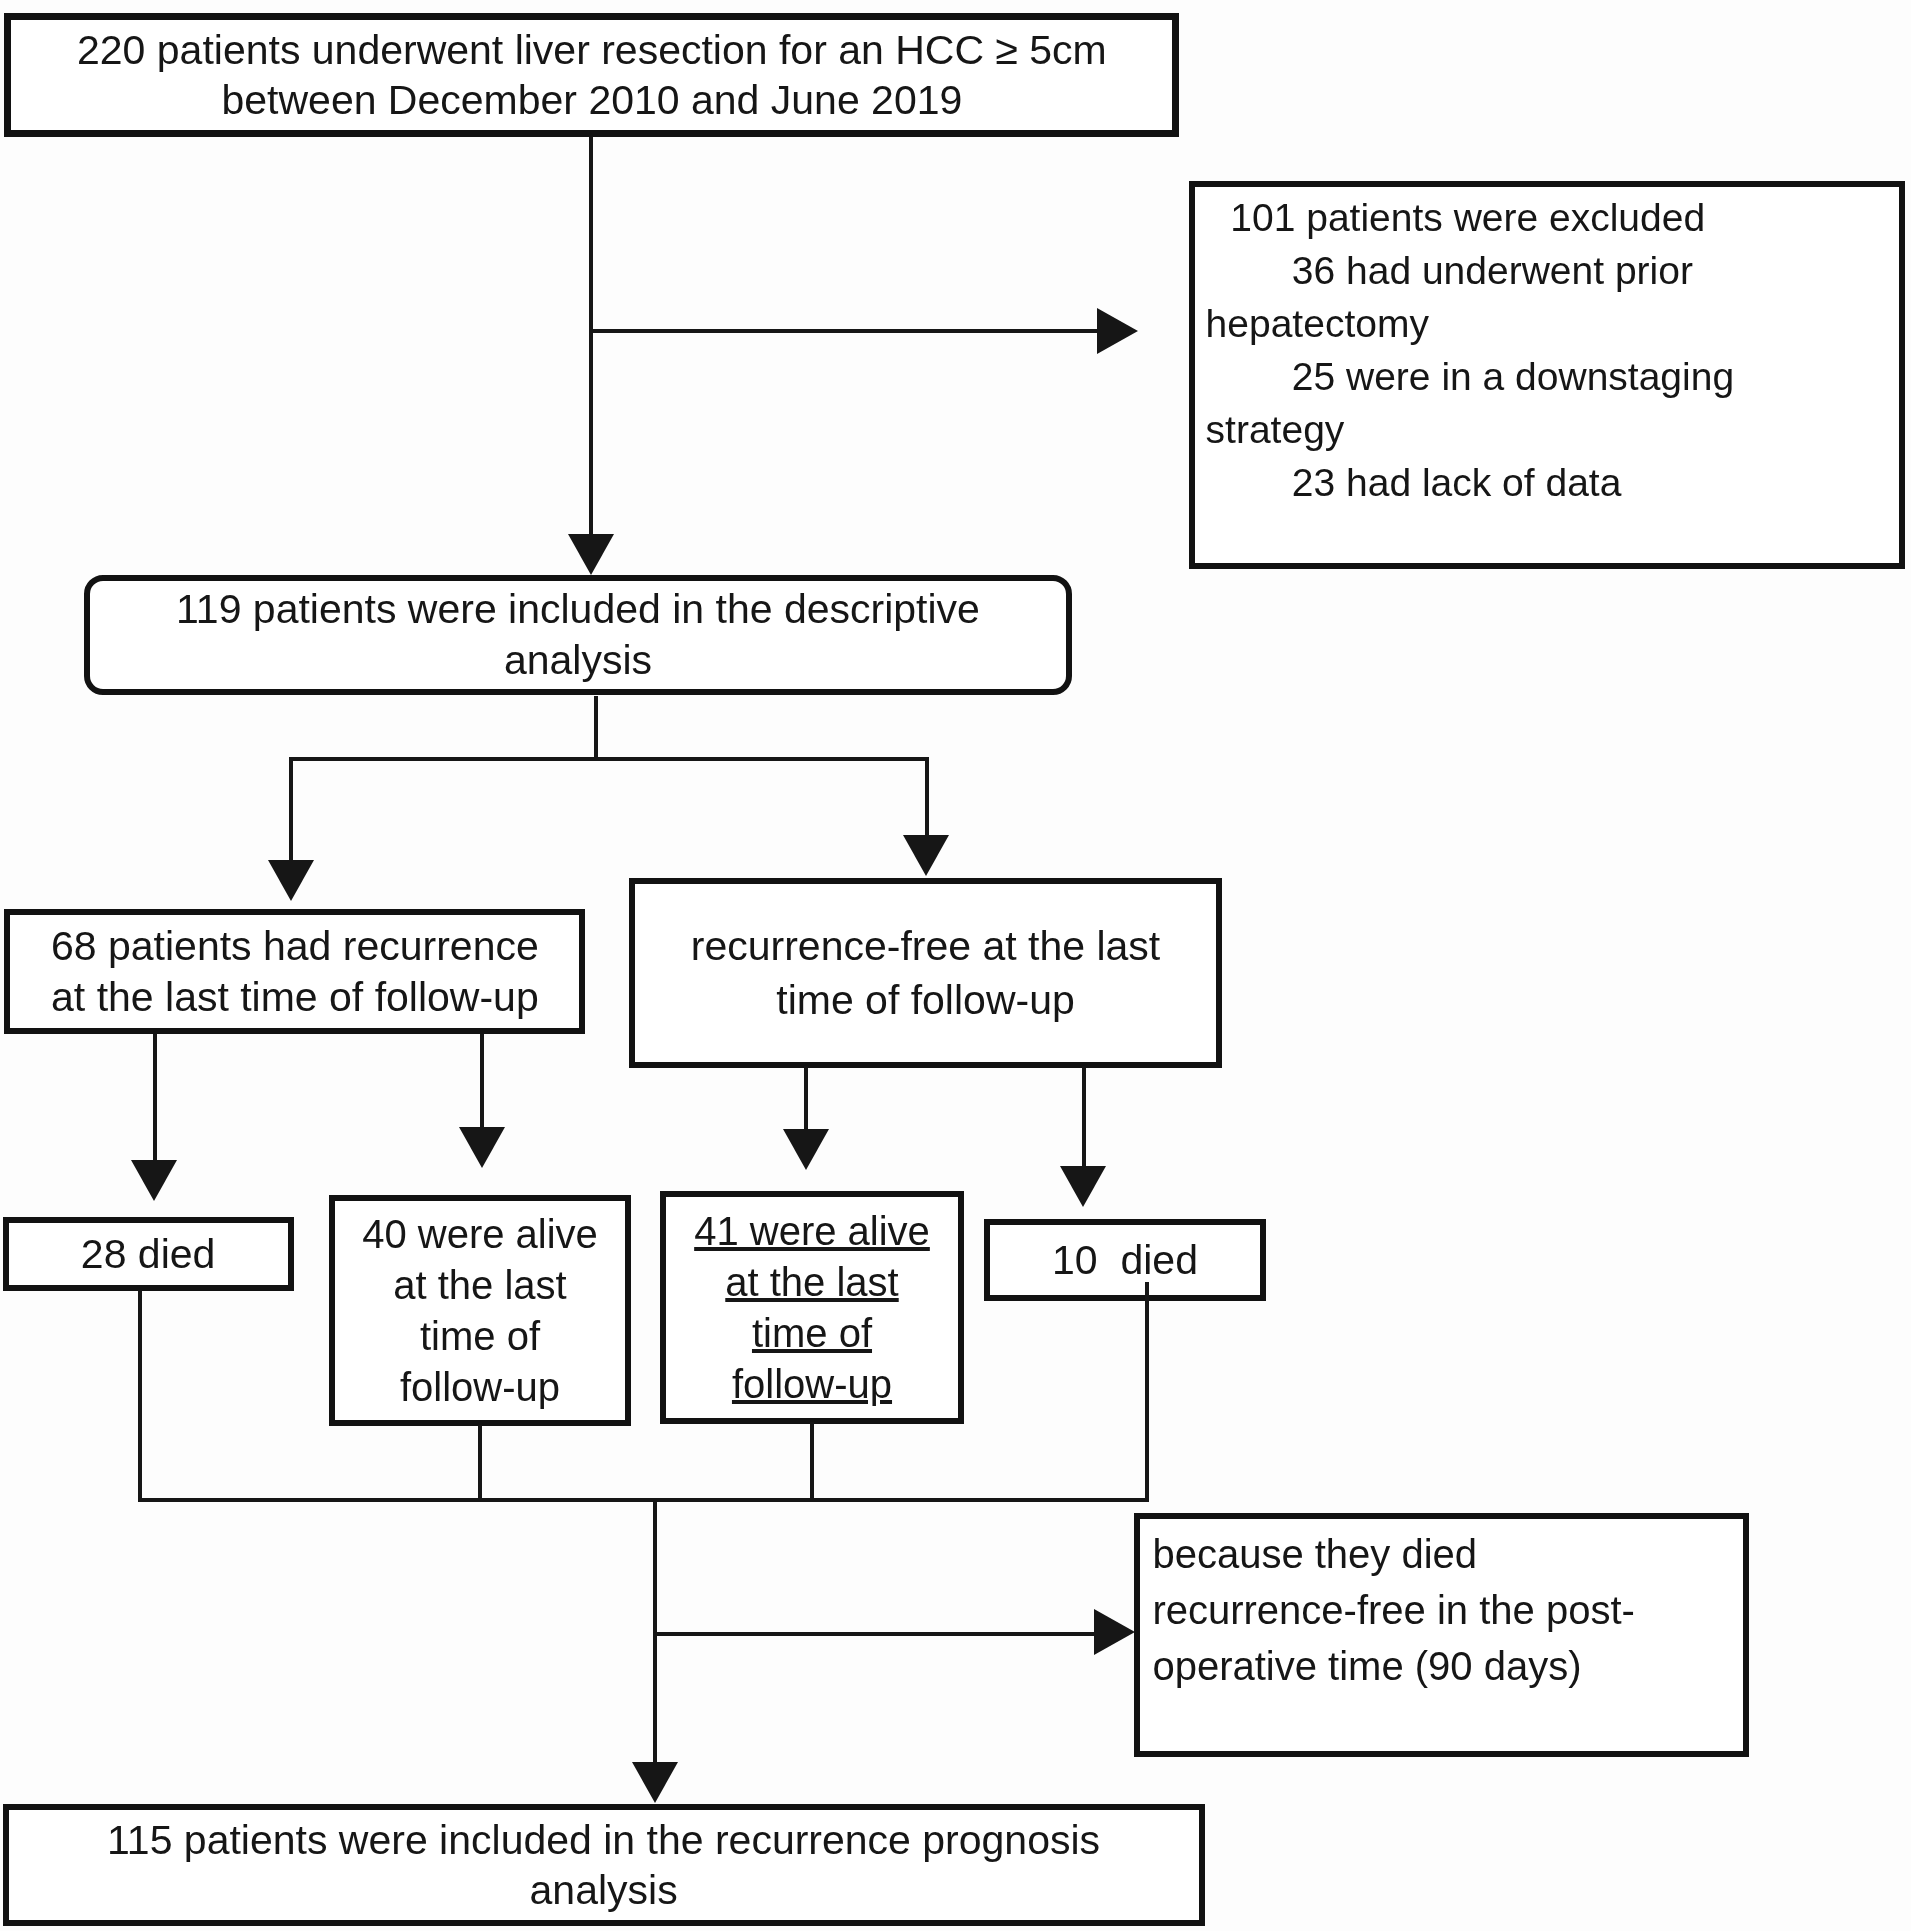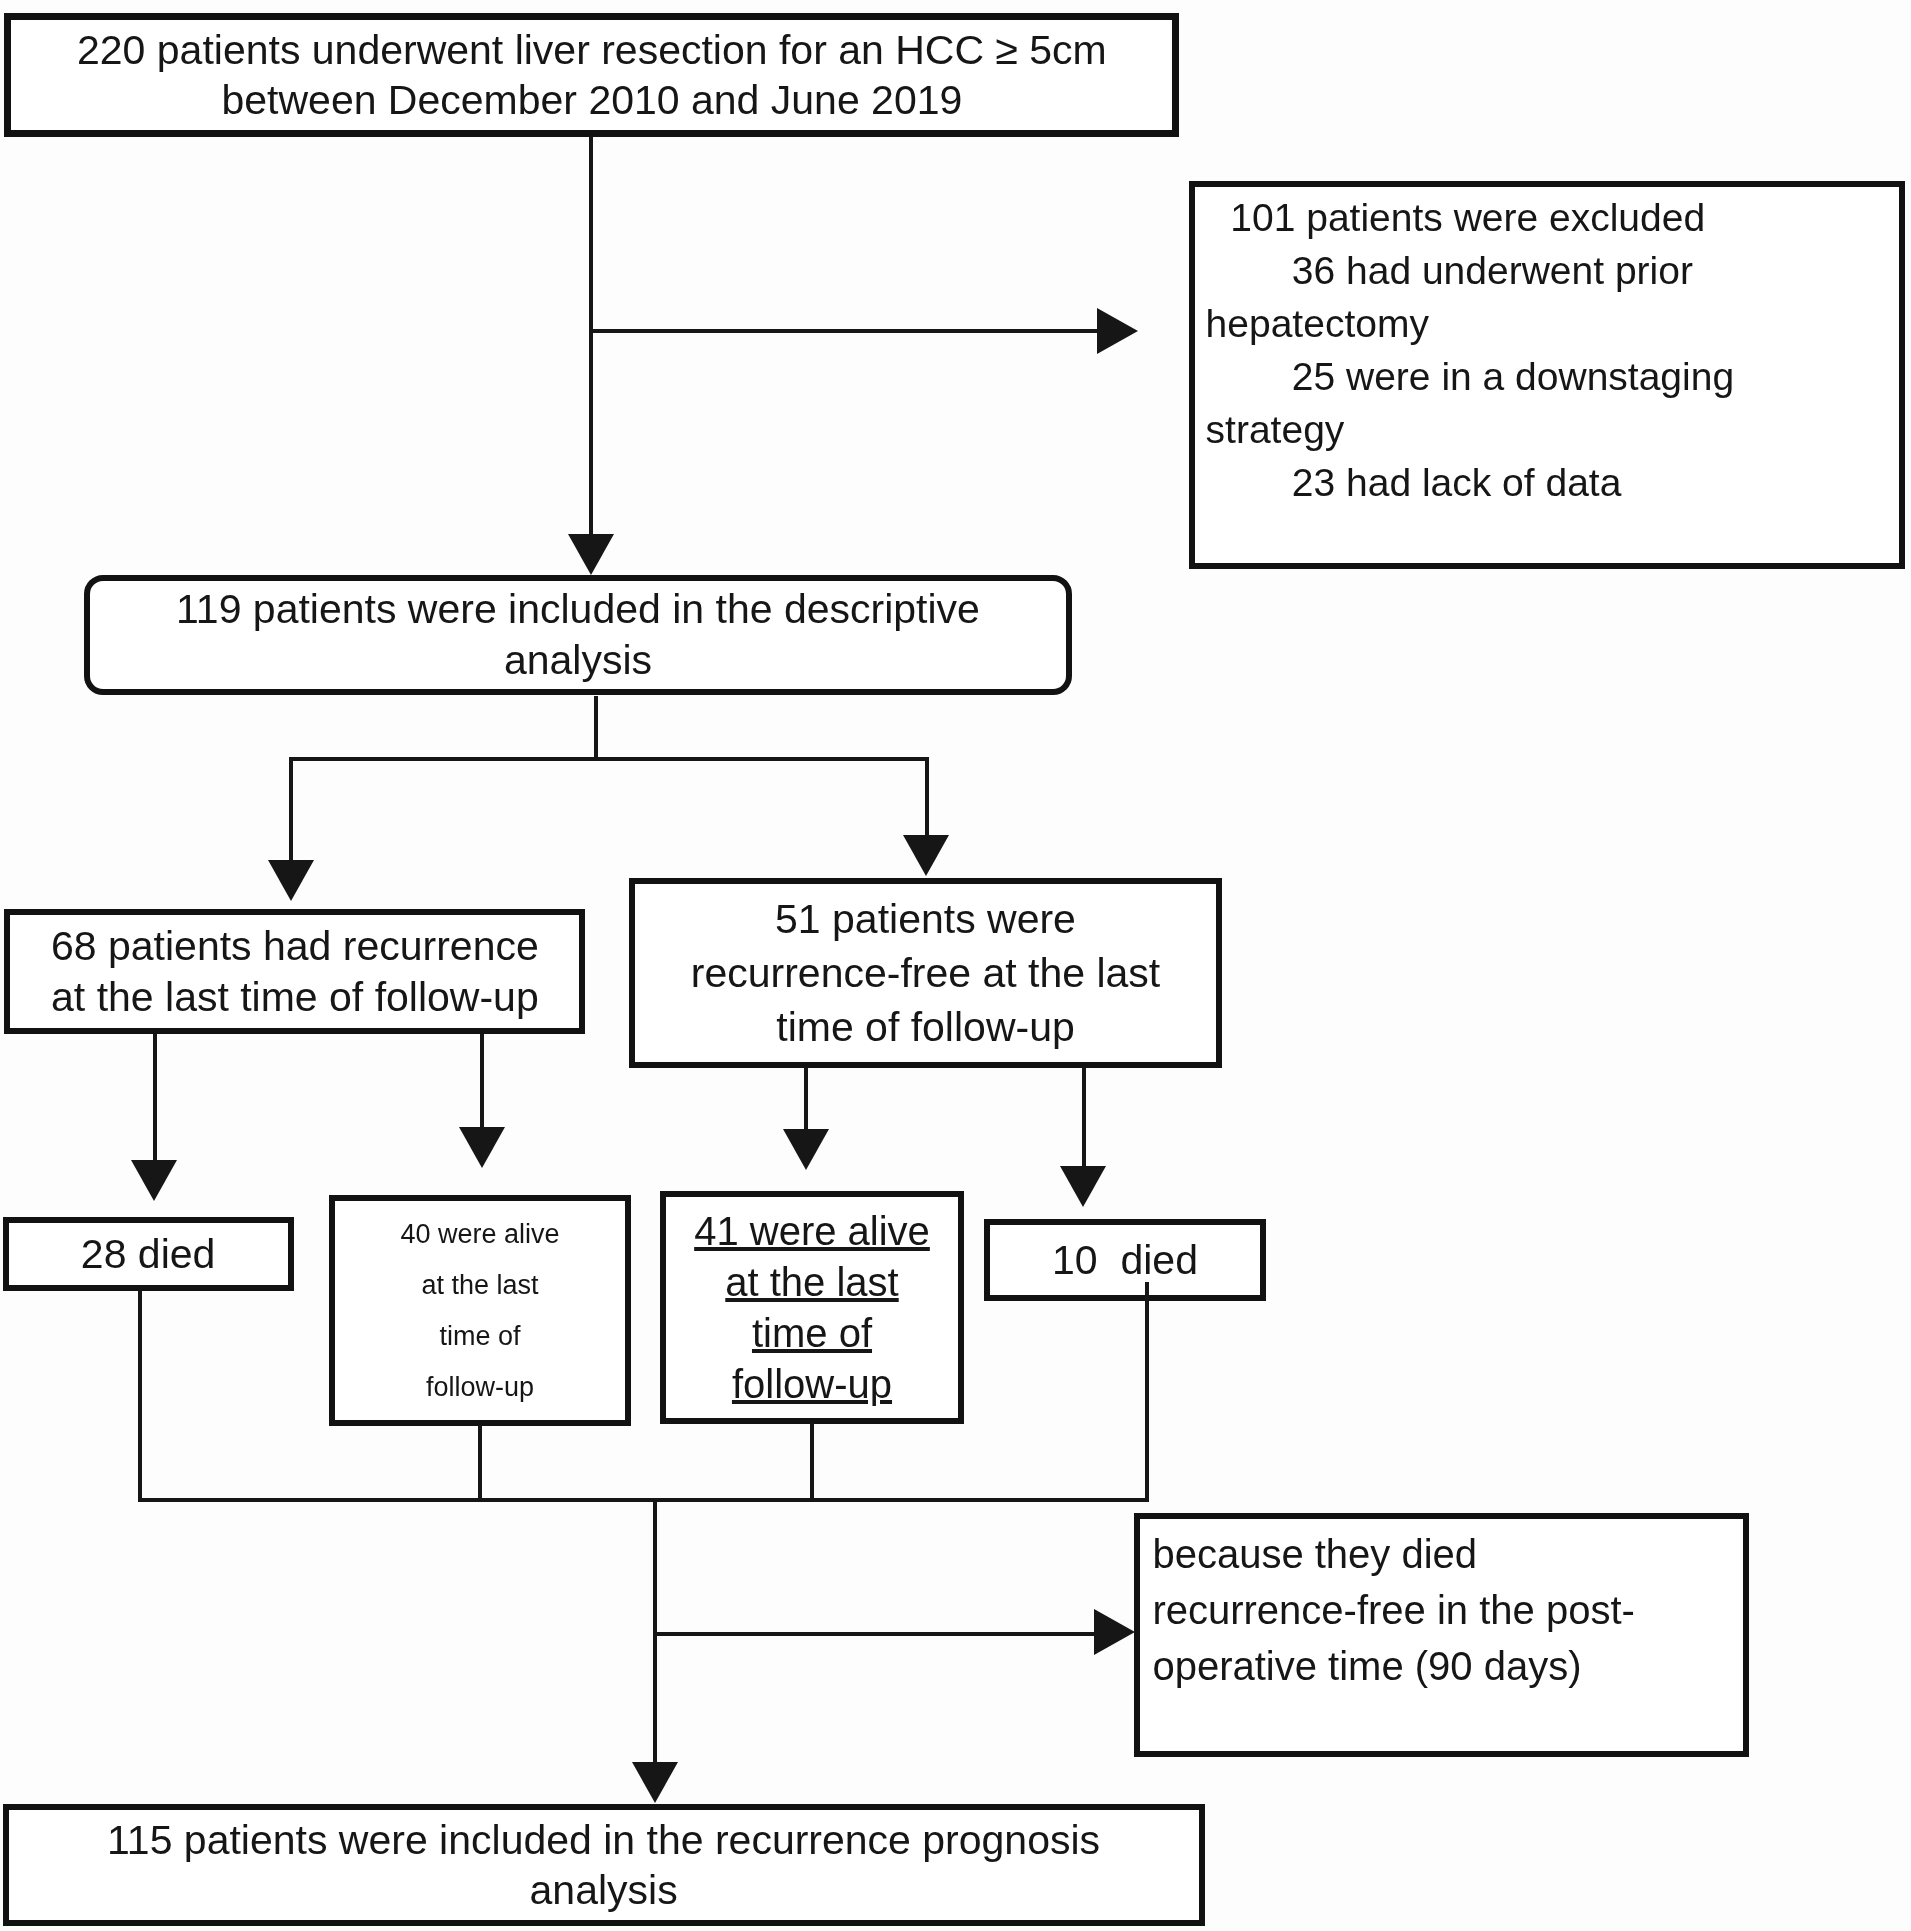--- a/index.html
+++ b/index.html
@@ -25,21 +25,21 @@
   .txt-center { text-align: center; }
   .txt-left  { text-align: left; }
 
   
   .b-top  { left: 4.4px;    top: 13.2px;   width: 1175px; height: 124px; font-size: 41px; line-height: 50px; border-width: 7px; }
   .b-excl { left: 1189px; top: 181px;  width: 716px;  height: 388px; font-size: 39px; line-height: 53px; padding: 3.5px 8.8px; justify-content: flex-start; }
   .b-119  { left: 84px;   top: 575px;  width: 988px; height: 120px; font-size: 41px; line-height: 51px; border-radius: 19px; }
   .b-68   { left: 4.4px;    top: 909px; width: 581px;  height: 125px; font-size: 41px; line-height: 51px; }
   .b-51   { left: 629px;  top: 878px;  width: 593px;  height: 190px; font-size: 41px; line-height: 54px; }
   .b-28   { left: 2.6px;    top: 1217px; width: 291px;  height: 74px;  font-size: 41px; }
-  .b-40   { left: 329px;  top: 1195px; width: 302px;  height: 231px; font-size: 27px; line-height: 51px; text-align: center; }
+  .b-40   { left: 329px;  top: 1195px; width: 302px;  height: 231px; font-size: 40px; line-height: 51px; text-align: center; }
   .b-41   { left: 660px;  top: 1191px; width: 304px;  height: 233px; font-size: 40px; line-height: 51px; text-decoration: underline; }
   .b-10   { left: 984px; top: 1213px; width: 282px;  height: 82px;  font-size: 41px; margin-top: 6px; }
   .b-4    { left: 1134px; top: 1513px; width: 615px;  height: 244px; font-size: 40px; line-height: 56px; padding: 7px 12.4px; justify-content: flex-start; }
   .b-115  { left: 2.6px;    top: 1804px; width: 1202px; height: 122px; font-size: 41px; line-height: 50px; }
 
   
   .ind-a { padding-left: 26.5px; }
   .ind-b { padding-left: 88px; }
   .ind-c { padding-left: 1.8px; }
 
@@ -113,21 +113,20 @@
     <div class="ln">119 patients were included in the descriptive</div>
     <div class="ln">analysis</div>
   </div>
 
   <div class="fbox b-68 txt-center">
     <div class="ln">68 patients had recurrence</div>
     <div class="ln">at the last time of follow-up</div>
   </div>
 
   <div class="fbox b-51 txt-center">
-    <div class="ln">51 patients were</div>
     <div class="ln">recurrence-free at the last</div>
     <div class="ln">time of follow-up</div>
   </div>
 
   <div class="fbox b-28 txt-center">
     <div class="ln">28 died</div>
   </div>
 
   <div class="fbox b-40 txt-center">
     <div class="ln">40 were alive</div>

